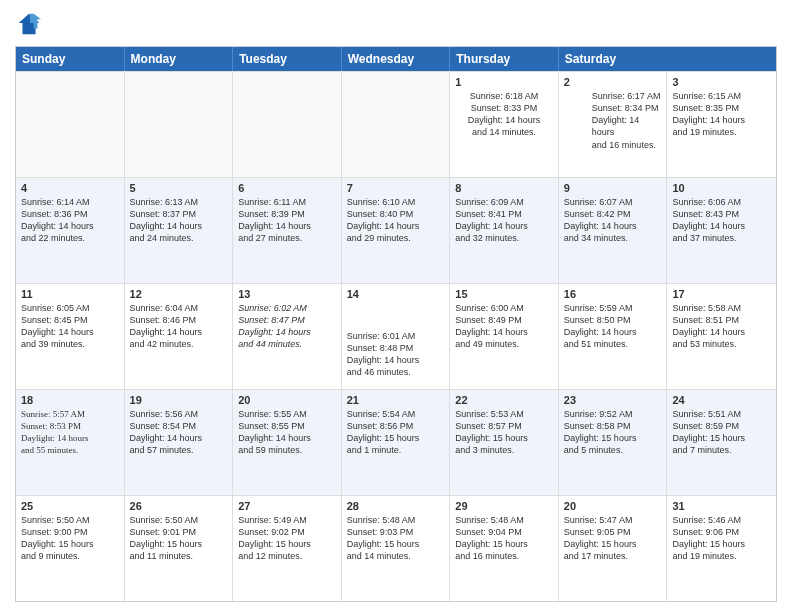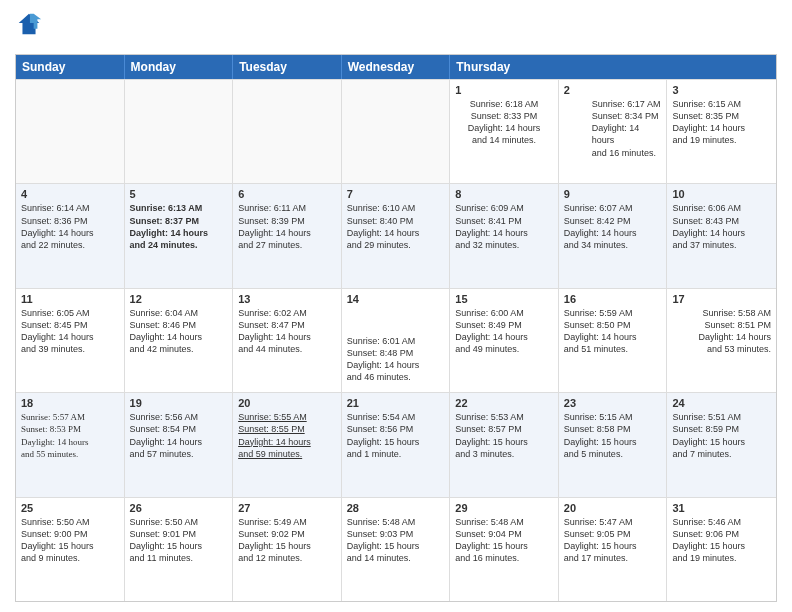--- a/index.html
+++ b/index.html
@@ -10,21 +10,20 @@
       height: 612px;
       overflow: hidden;
     }
     .page {
       width: 792px;
       height: 612px;
       background: #fff;
       display: flex;
       flex-direction: column;
       padding: 10px 15px;
-      gap: 8px;
     }
     .header {
       display: flex;
       justify-content: space-between;
       align-items: flex-start;
       margin-bottom: 8px;
     }
     .logo {
       display: flex;
       align-items: center;
@@ -136,20 +135,21 @@
     </div>
   </div>
 
   <div class="calendar">
     <div class="cal-header">
     <div class="cal-header-cell">Sunday</div>
         <div class="cal-header-cell">Monday</div>
         <div class="cal-header-cell">Tuesday</div>
         <div class="cal-header-cell">Wednesday</div>
         <div class="cal-header-cell">Thursday</div>
+        <div class="cal-header-cell">Saturday</div>
       </div>
     <div class="cal-body">
     <div class="cal-row">
           <div class="cal-cell empty"></div>
           <div class="cal-cell empty"></div>
           <div class="cal-cell empty"></div>
           <div class="cal-cell empty"></div>
           <div class="cal-cell">
             <div class="day-num">1</div>
             <div class="cell-text" style="white-space: pre-line; text-align: center;">Sunrise: 6:18 AM
@@ -175,21 +175,21 @@
         <div class="cal-row">
           <div class="cal-cell alt-row">
             <div class="day-num">4</div>
             <div class="cell-text" style="white-space: pre-line;">Sunrise: 6:14 AM
 Sunset: 8:36 PM
 Daylight: 14 hours
 and 22 minutes.</div>
           </div>
           <div class="cal-cell alt-row">
             <div class="day-num">5</div>
-            <div class="cell-text" style="white-space: pre-line; font-weight: bold;">Sunrise: 6:13 AM
+            <div class="cell-text" style="white-space: pre-line;">Sunrise: 6:13 AM
 Sunset: 8:37 PM
 Daylight: 14 hours
 and 24 minutes.</div>
           </div>
           <div class="cal-cell alt-row">
             <div class="day-num">6</div>
             <div class="cell-text" style="white-space: pre-line;">Sunrise: 6:11 AM
 Sunset: 8:39 PM
 Daylight: 14 hours
 and 27 minutes.</div>
@@ -233,21 +233,21 @@
           </div>
           <div class="cal-cell">
             <div class="day-num">12</div>
             <div class="cell-text" style="white-space: pre-line;">Sunrise: 6:04 AM
 Sunset: 8:46 PM
 Daylight: 14 hours
 and 42 minutes.</div>
           </div>
           <div class="cal-cell">
             <div class="day-num">13</div>
-            <div class="cell-text" style="white-space: pre-line;">Sunrise: 6:02 AM
+            <div class="cell-text" style="white-space: pre-line; font-style: italic;">Sunrise: 6:02 AM
 Sunset: 8:47 PM
 Daylight: 14 hours
 and 44 minutes.</div>
           </div>
           <div class="cal-cell">
             <div class="day-num">14</div>
             <div class="cell-text" style="white-space: pre-line; margin-top: 30px;">Sunrise: 6:01 AM
 Sunset: 8:48 PM
 Daylight: 14 hours
 and 46 minutes.</div>
@@ -261,21 +261,21 @@
           </div>
           <div class="cal-cell">
             <div class="day-num">16</div>
             <div class="cell-text" style="white-space: pre-line;">Sunrise: 5:59 AM
 Sunset: 8:50 PM
 Daylight: 14 hours
 and 51 minutes.</div>
           </div>
           <div class="cal-cell">
             <div class="day-num">17</div>
-            <div class="cell-text" style="white-space: pre-line; text-align: right;">Sunrise: 5:58 AM
+            <div class="cell-text" style="white-space: pre-line;">Sunrise: 5:58 AM
 Sunset: 8:51 PM
 Daylight: 14 hours
 and 53 minutes.</div>
           </div>
         </div>
         <div class="cal-row">
           <div class="cal-cell alt-row">
             <div class="day-num">18</div>
             <div class="cell-text" style="white-space: pre-line; font-family: Liberation Serif, serif;">Sunrise: 5:57 AM
 Sunset: 8:53 PM
@@ -284,42 +284,42 @@
           </div>
           <div class="cal-cell alt-row">
             <div class="day-num">19</div>
             <div class="cell-text" style="white-space: pre-line;">Sunrise: 5:56 AM
 Sunset: 8:54 PM
 Daylight: 14 hours
 and 57 minutes.</div>
           </div>
           <div class="cal-cell alt-row">
             <div class="day-num">20</div>
-            <div class="cell-text" style="white-space: pre-line; text-decoration: underline;">Sunrise: 5:55 AM
+            <div class="cell-text" style="white-space: pre-line;">Sunrise: 5:55 AM
 Sunset: 8:55 PM
 Daylight: 14 hours
 and 59 minutes.</div>
           </div>
           <div class="cal-cell alt-row">
             <div class="day-num">21</div>
             <div class="cell-text" style="white-space: pre-line;">Sunrise: 5:54 AM
 Sunset: 8:56 PM
 Daylight: 15 hours
 and 1 minute.</div>
           </div>
           <div class="cal-cell alt-row">
             <div class="day-num">22</div>
             <div class="cell-text" style="white-space: pre-line;">Sunrise: 5:53 AM
 Sunset: 8:57 PM
 Daylight: 15 hours
 and 3 minutes.</div>
           </div>
           <div class="cal-cell alt-row">
             <div class="day-num">23</div>
-            <div class="cell-text" style="white-space: pre-line;">Sunrise: 5:15 AM
+            <div class="cell-text" style="white-space: pre-line;">Sunrise: 9:52 AM
 Sunset: 8:58 PM
 Daylight: 15 hours
 and 5 minutes.</div>
           </div>
           <div class="cal-cell alt-row">
             <div class="day-num">24</div>
             <div class="cell-text" style="white-space: pre-line;">Sunrise: 5:51 AM
 Sunset: 8:59 PM
 Daylight: 15 hours
 and 7 minutes.</div>

